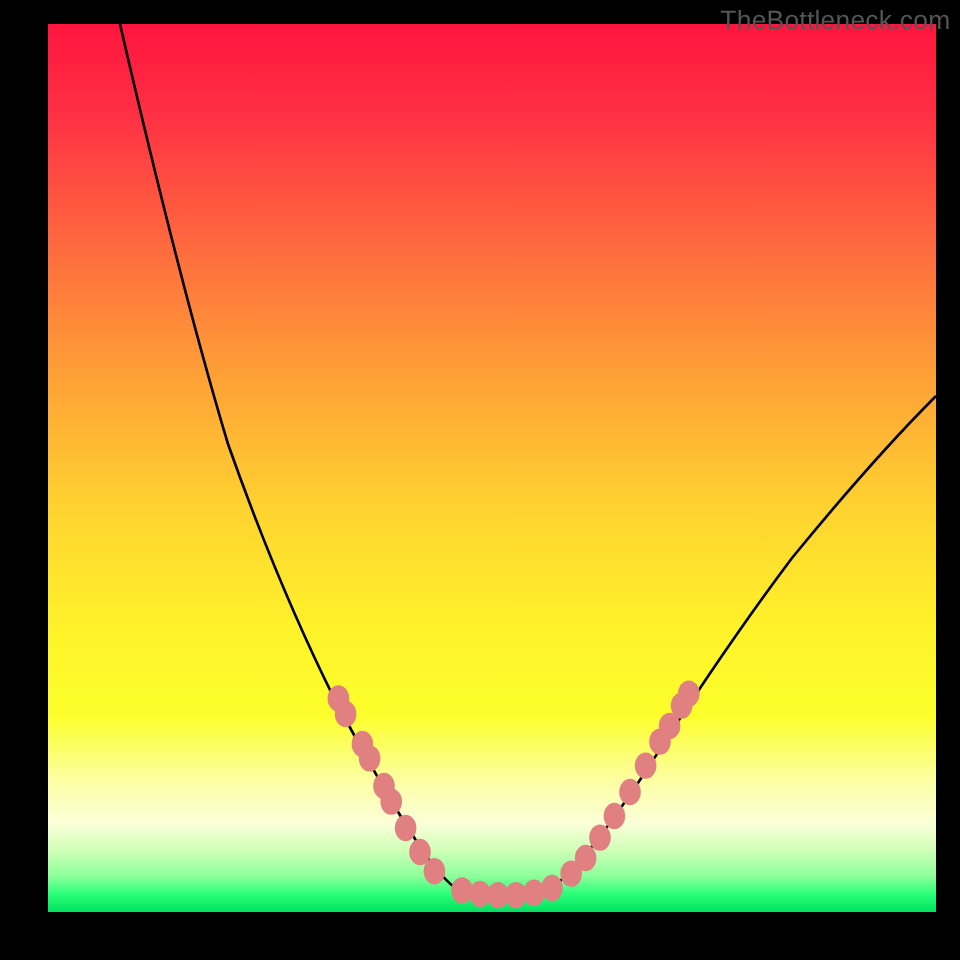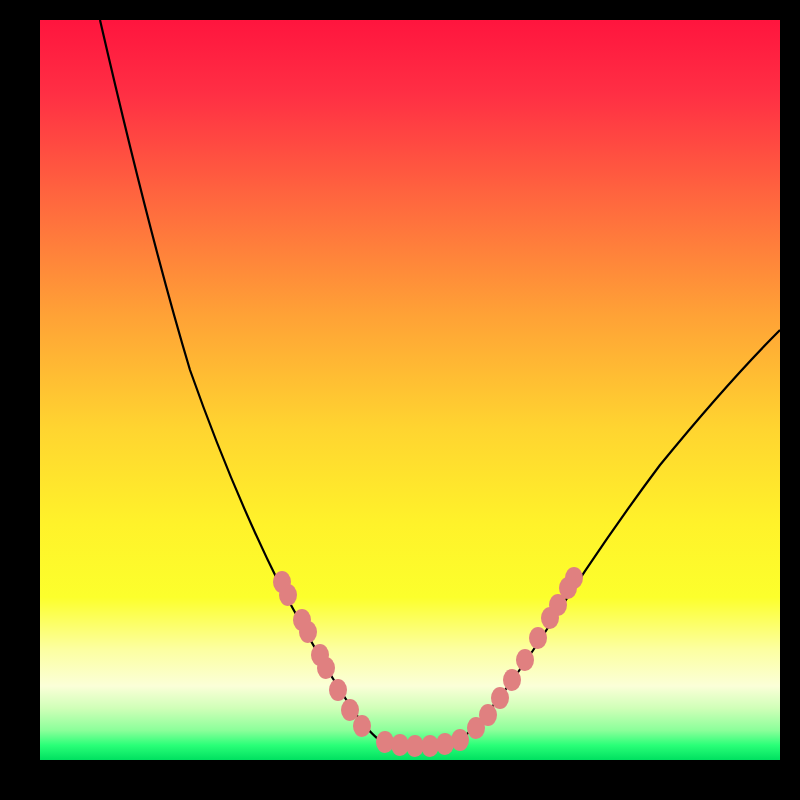--- a/index.html
+++ b/index.html
@@ -85,13 +85,14 @@
           <ellipse cx="472" cy="660" rx="9" ry="11" class="bead"></ellipse>
           <ellipse cx="485" cy="640" rx="9" ry="11" class="bead"></ellipse>
           <ellipse cx="498" cy="618" rx="9" ry="11" class="bead"></ellipse>
           <ellipse cx="510" cy="598" rx="9" ry="11" class="bead"></ellipse>
           <ellipse cx="518" cy="585" rx="9" ry="11" class="bead"></ellipse>
           <ellipse cx="528" cy="568" rx="9" ry="11" class="bead"></ellipse>
           <ellipse cx="534" cy="558" rx="9" ry="11" class="bead"></ellipse>
         </g>
     </svg>
   </div>
+  <div class="watermark">TheBottleneck.com</div>
 </div>
 
 </body></html>

